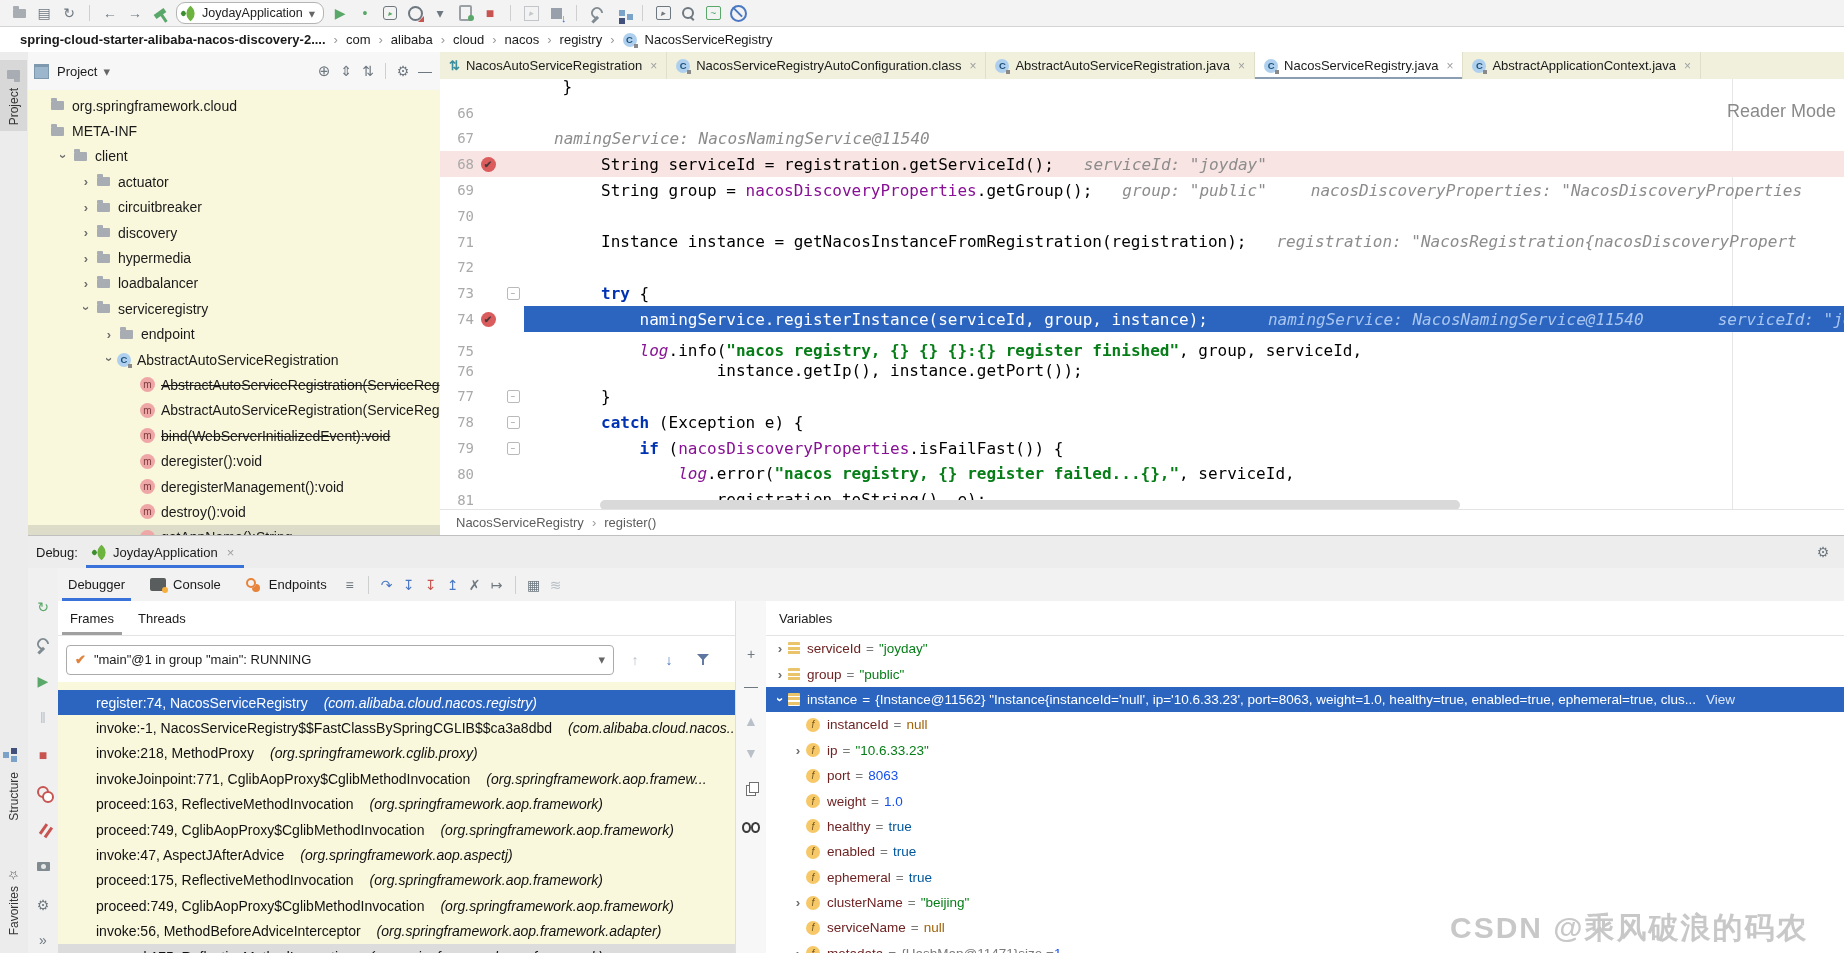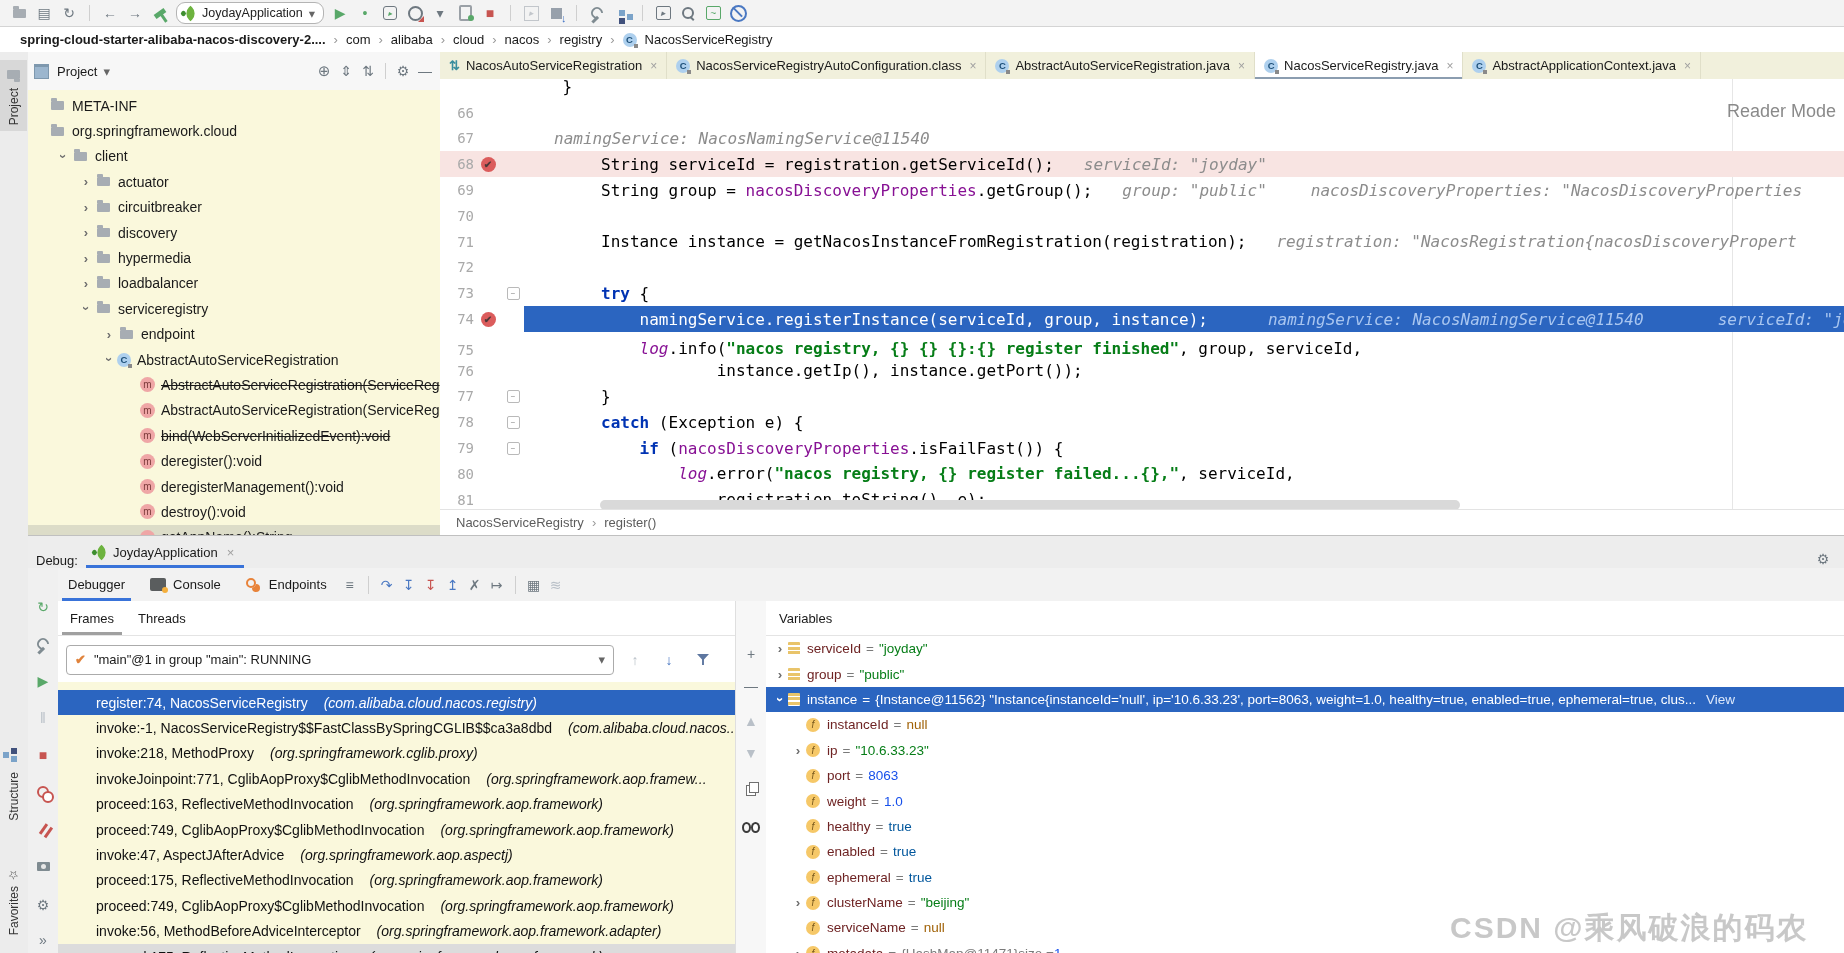--- a/index.html
+++ b/index.html
@@ -110,21 +110,21 @@
   .tok.sf{color:#871094;font-style:italic;}
   .tok.p{color:#000;}
   .hint{color:#8c8c8c;font-style:italic;margin-left:30px;}
   .bp{width:15px;height:15px;border-radius:50%;background:#db5c5c;color:#4c3838;font-size:10px;display:flex;align-items:center;justify-content:center;font-weight:bold;}
   .foldbox{width:11px;height:11px;border:1px solid #b9b9b9;border-radius:2px;background:#fff;color:#8a8a8a;font-size:8px;display:flex;align-items:center;justify-content:center;}
   .hscroll{position:absolute;left:160px;top:421px;width:860px;height:10px;background:#d9d9d9;border-radius:5px;}
   .edcrumb{position:absolute;left:0;right:0;bottom:0;height:25px;background:#fff;border-top:1px solid #e3e3e3;
     display:flex;align-items:center;gap:8px;padding-left:16px;color:#5c5c5c;font-size:13px;}
   
   .debughead{position:absolute;left:28px;top:535px;right:0;height:32px;background:#ededed;border-top:1px solid #c0c0c0;
-    border-bottom:1px solid #d6d6d6;display:flex;align-items:flex-end;}
+    border-bottom:1px solid #d6d6d6;display:flex;align-items:center;}
   .debughead .dlabel{margin-left:8px;font-size:13px;}
   .dtab{display:flex;align-items:center;gap:6px;padding:0 10px;height:100%;position:relative;margin-left:8px;font-size:13px;}
   .dtab::after{content:'';position:absolute;left:0;right:0;bottom:0;height:3px;background:#3973d9;}
   .dtab .x{color:#a0a0a0;margin-left:3px;}
   .debughead .spacer{flex:1;}
   .dstrip{position:absolute;left:28px;top:568px;width:30px;bottom:0;background:#f0f0f0;border-right:1px solid #dadada;}
   .dstrip .ic{position:absolute;left:6px;}
   .dbgtabs{position:absolute;left:58px;top:568px;right:0;height:33px;background:#f2f2f2;border-bottom:1px solid #d6d6d6;
     display:flex;align-items:center;gap:4px;}
   .dbgtab{display:flex;align-items:center;gap:6px;padding:0 10px;height:100%;position:relative;font-size:13px;}
@@ -278,29 +278,29 @@
         <span class="ic ic-gear ">⚙</span>
         <span class="ic ic-minus ">—</span>
       </div>
     <div class="tree">
         <div class="trow">
           <span class="dsp" style="width: 0px;"></span>
           <span class="chev"></span>
           <span class="ic ic-folder ">
             <i class="ffold"></i>
           </span>
+          <span class="lbl">org.springframework.cloud</span>
+        </div>
+        <div class="trow">
+          <span class="dsp" style="width: 0px;"></span>
+          <span class="chev"></span>
+          <span class="ic ic-folder ">
+            <i class="ffold"></i>
+          </span>
           <span class="lbl">META-INF</span>
-        </div>
-        <div class="trow">
-          <span class="dsp" style="width: 0px;"></span>
-          <span class="chev"></span>
-          <span class="ic ic-folder ">
-            <i class="ffold"></i>
-          </span>
-          <span class="lbl">org.springframework.cloud</span>
         </div>
         <div class="trow">
           <span class="dsp" style="width: 23px;"></span>
           <span class="chev"><span class="chevg down">›</span></span>
           <span class="ic ic-folder ">
             <i class="ffold"></i>
           </span>
           <span class="lbl">client</span>
         </div>
         <div class="trow">
@@ -499,21 +499,21 @@
           <span class="codewrap"><span class="tok p">        </span><span class="tok k">try</span><span class="tok p"> {</span></span>
         </div>
         <div class="cl exec" style="top: 227.2px;">
           <span class="num">74</span>
           <span class="bpc">
             <span class="bp">✔</span>
           </span>
           <span class="fold"></span>
           <span class="codewrap"><span class="tok p">            namingService.registerInstance(serviceId, group, instance);</span><span class="hint">namingService: NacosNamingService@11540</span><span class="hint" style="margin-left: 44px;">serviceId: "joy</span></span>
         </div>
-        <div class="cl" style="top: 253px; align-items: flex-end;">
+        <div class="cl" style="top: 259px;">
           <span class="num">75</span>
           <span class="bpc"></span>
           <span class="fold"></span>
           <span class="codewrap"><span class="tok p">            </span><span class="tok sf">log</span><span class="tok p">.info(</span><span class="tok s">"nacos registry, {} {} {}:{} register finished"</span><span class="tok p">, group, serviceId,</span></span>
         </div>
         <div class="cl" style="top: 278.8px;">
           <span class="num">76</span>
           <span class="bpc"></span>
           <span class="fold"></span>
           <span class="codewrap"><span class="tok p">                    instance.getIp(), instance.getPort());</span></span>

